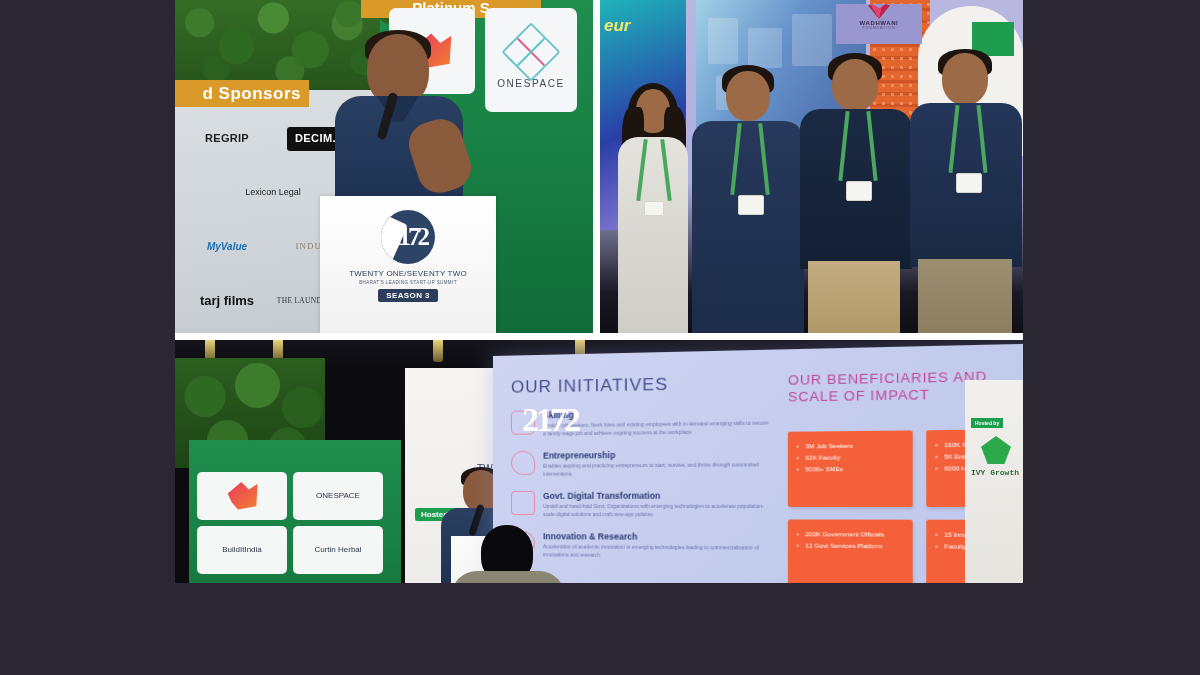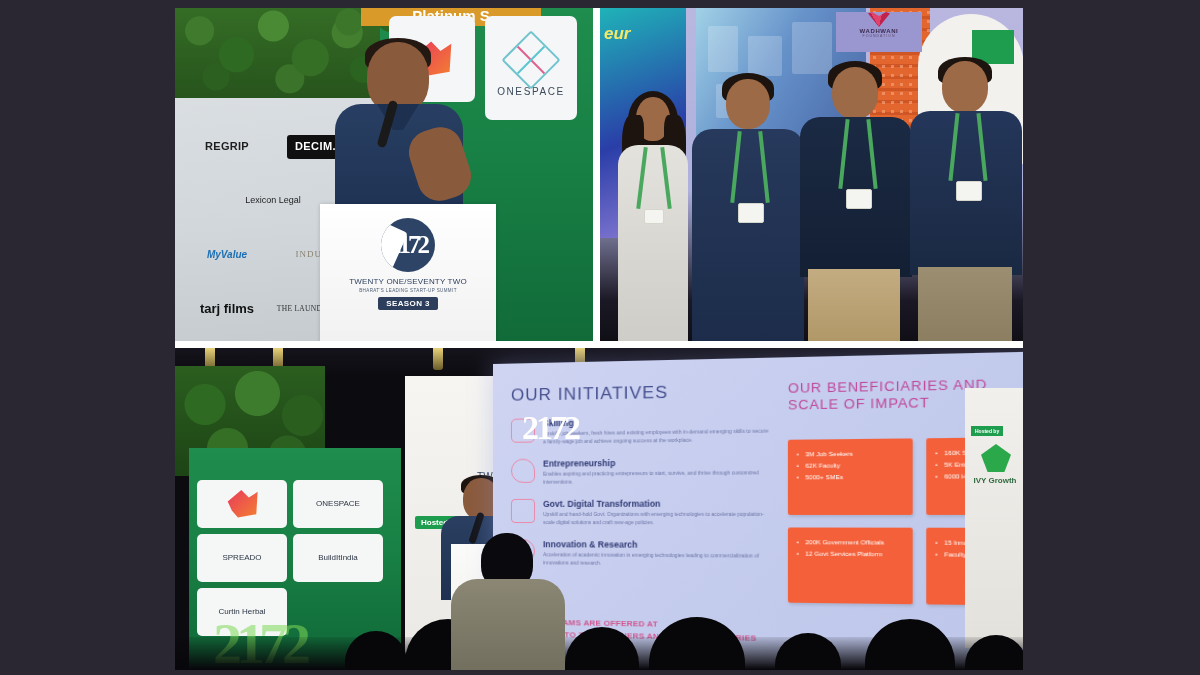--- a/index.html
+++ b/index.html
@@ -7,21 +7,21 @@
   html,body { width:1200px; height:675px; overflow:hidden; }
   body {
     background:#2a2733;
     font-family:"Liberation Sans", sans-serif;
     position:relative;
   }
   .stage { position:absolute; inset:0; background:#2a2733; }
 
   
   .collage {
-    position:absolute; left:175px; top:8px; width:848px; height:662px;
+    position:absolute; left:175px; top:0; width:848px; height:583px;
     background:#ffffff; overflow:hidden;
   }
   .row-top { position:absolute; left:0; top:0; width:848px; height:333px; }
   .row-bottom { position:absolute; left:0; top:340px; width:848px; height:335px; }
 
   .photo { position:absolute; overflow:hidden; background:#111; }
   .p-tl { left:0; top:0; width:418px; height:333px; }
   .p-tr { left:425px; top:0; width:423px; height:333px; }
   .p-b  { left:0; top:0; width:848px; height:335px; }
 
@@ -254,21 +254,21 @@
   .scr-stat li::before { content:"•"; position:absolute; left:0; }
 
   .b-rightboard { position:absolute; left:790px; top:40px; width:58px; height:260px;
      background:linear-gradient(180deg,#f2f0ec,#e3e1dc); }
   .b-rb-lab { position:absolute; left:796px; top:78px; background:#1f9d4e;
      color:#fff; font-size:5px; font-weight:bold; padding:2px 4px; }
   .b-leaf { position:absolute; left:806px; top:96px; width:30px; height:28px;
      background:#2aa84a; clip-path:polygon(50% 0,100% 38%,78% 100%,22% 100%,0 38%);
      border-radius:6px; }
   .b-ivy { position:absolute; left:795px; top:128px; width:50px; text-align:center;
-     font-family:Liberation Sans, sans-serif; font-size:8px; color:#2f6b3f; font-weight:bold; }
+     font-family:Liberation Mono, monospace; font-size:8px; color:#2f6b3f; font-weight:bold; }
 
   .audience { position:absolute; bottom:0; background:#070609; border-radius:50% 50% 0 0; }
   .b-stage-front { position:absolute; left:0; bottom:0; width:848px; height:46px;
      background:linear-gradient(180deg,rgba(10,9,14,.1),#08070b 70%); }
 </style>
 </head>
 <body>
 
 <div class="stage">
 
@@ -277,20 +277,23 @@
     <div class="row-top">
 
       <div class="photo p-tl">
         <div class="tl-bg"></div>
         <div class="tl-greenpanel"></div>
         <div class="tl-hedge"></div>
         <div class="tl-hedge2"></div>
 
         <div class="tl-orangebar-top">Platinum S</div>
 
+        <div class="tl-orangebar">
+          <span>d Sponsors</span>
+        </div>
 
         <div class="tl-sponsorcol">
           <div class="tl-sponsor-row">
             <div class="tl-logo lg-regrip">REGRIP</div>
             <div class="tl-logo">
               <span class="lg-decimal">DECIM.L</span>
             </div>
           </div>
           <div class="tl-sponsor-row">
             <div class="tl-logo lg-lexicon">Lexicon Legal</div>
@@ -410,21 +413,20 @@
         <div class="b-spot" style="left:400px"></div>
         <div class="b-hedge"></div>
 
         <div class="b-banner-green"></div>
 
         <div class="b-tile-grid">
           <div class="b-tile">
             <div class="lg-wrap" style="width:34px;height:32px"></div>
           </div>
           <div class="b-tile">ONESPACE</div>
-          <div class="b-tile">SPREADO</div>
           <div class="b-tile">BuildItIndia</div>
           <div class="b-tile">Curtin Herbal</div>
         </div>
 
         <div class="b-watermark">2172</div>
 
         <div class="b-white-banner"></div>
 
         <div class="b-bmark">
           <div class="mark-circle b-mark-circle" style="font-size:34px">

